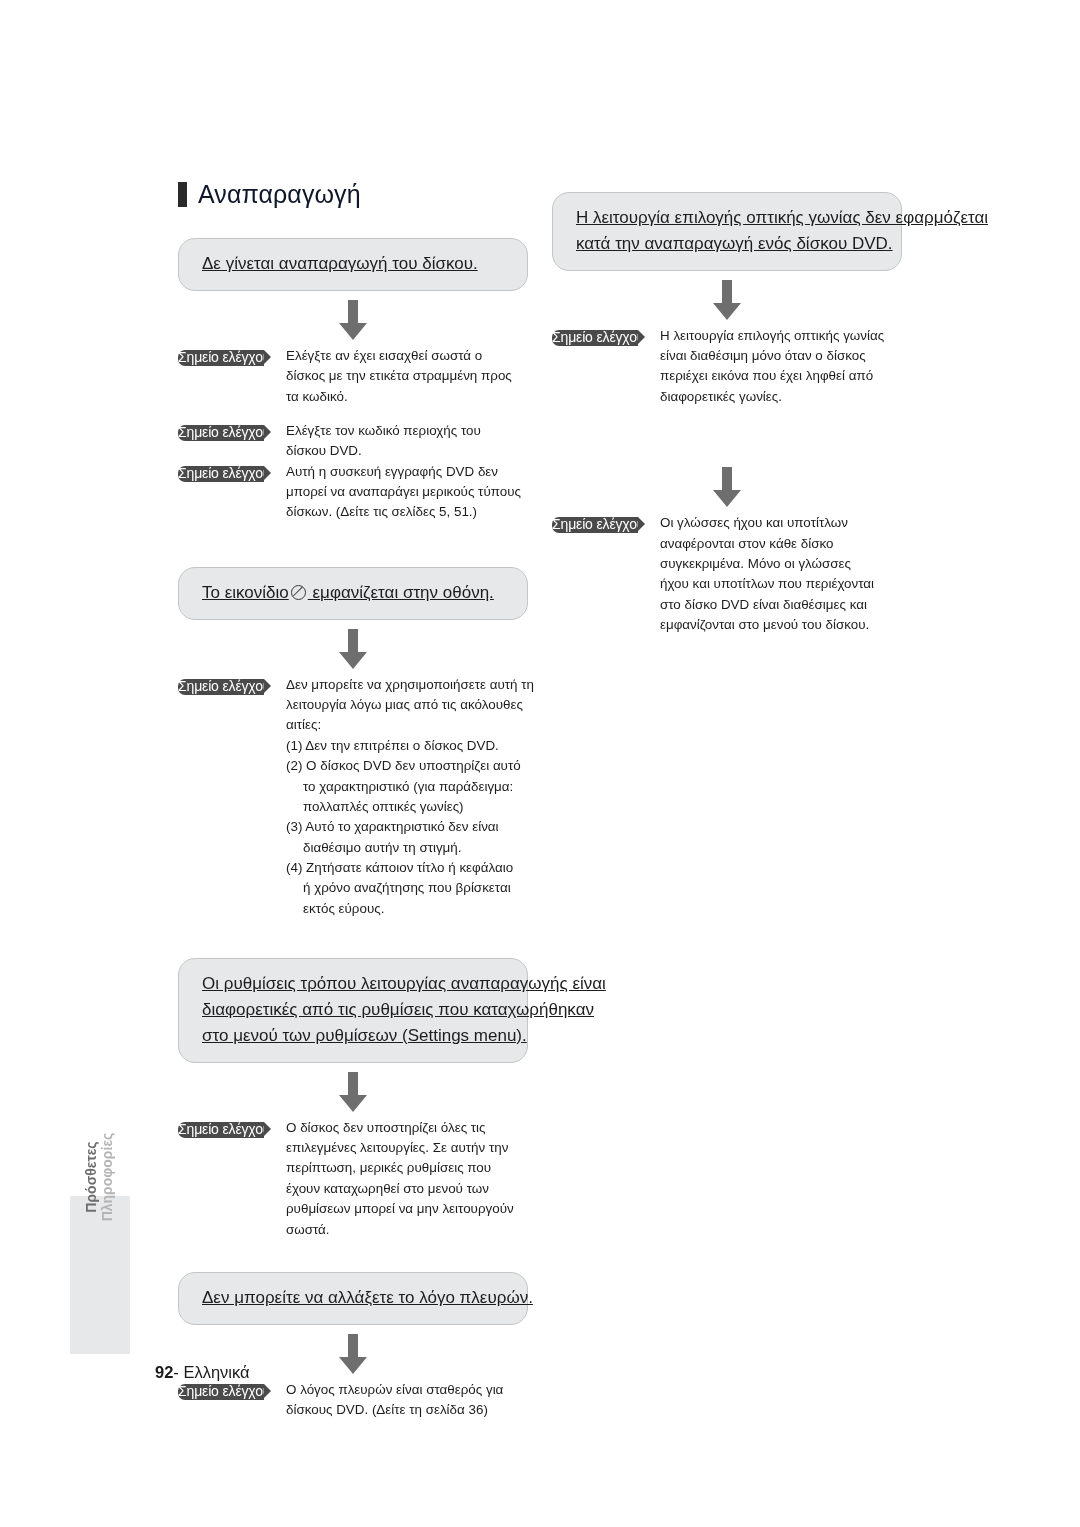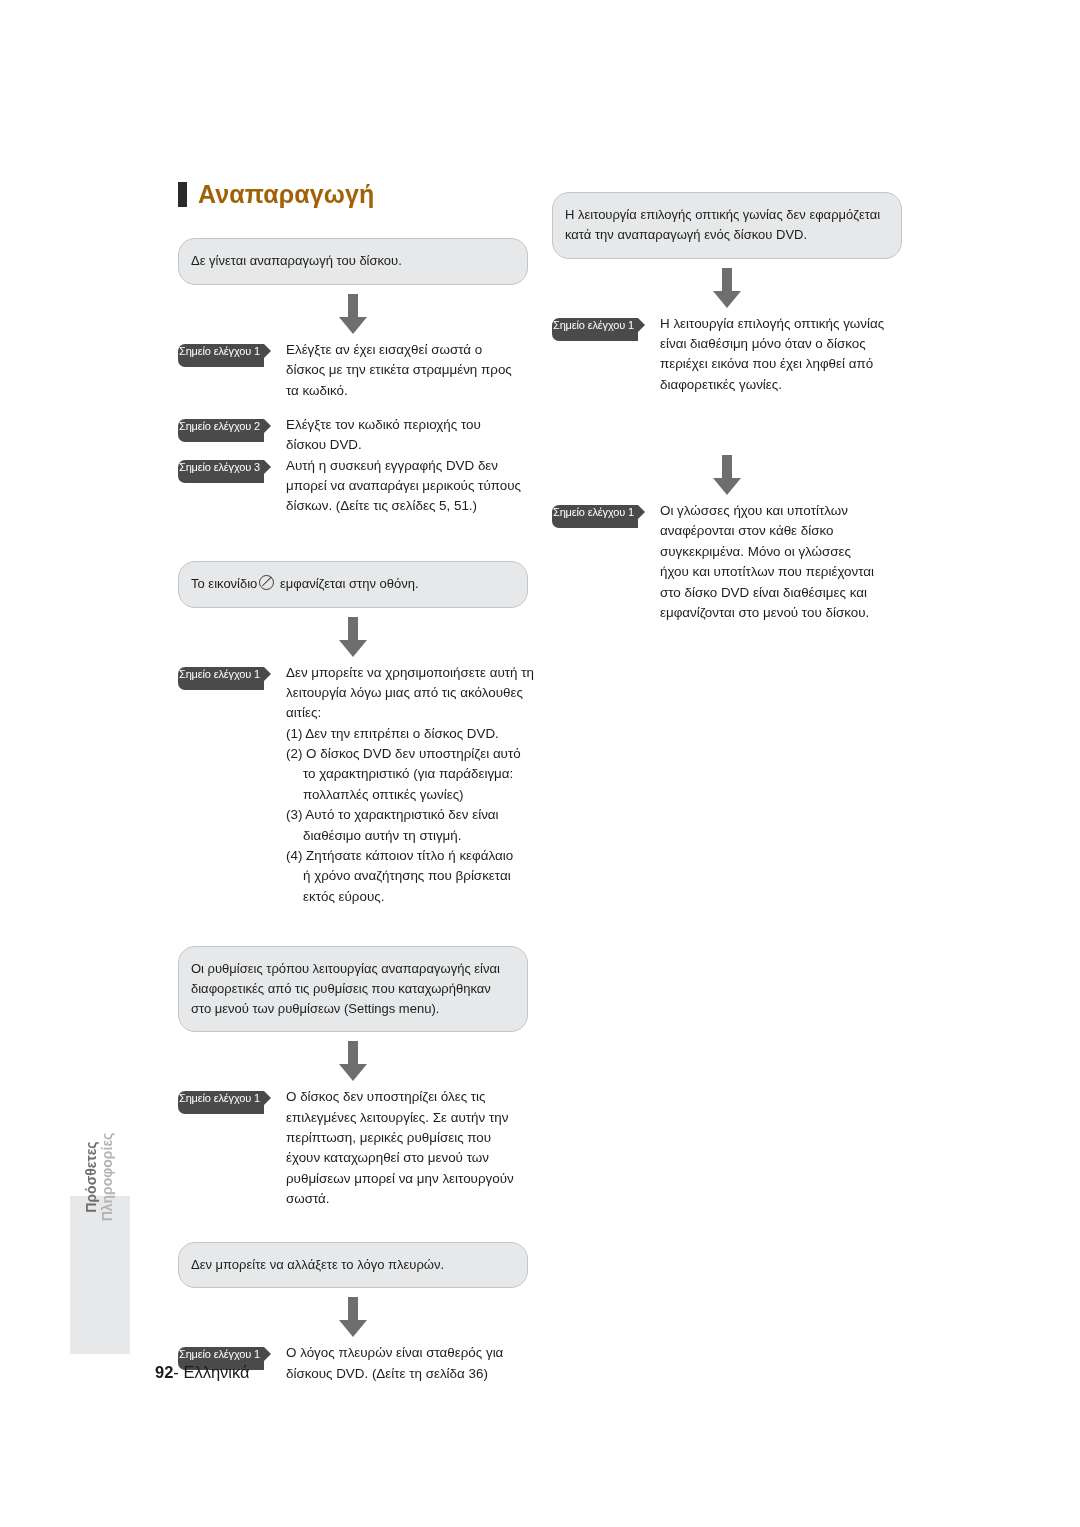--- a/index.html
+++ b/index.html
@@ -34,45 +34,46 @@
     gap: 11px;
   }
   .title-bar {
     width: 9px;
     height: 25px;
     background: #2a2a2a;
     display: block;
   }
   .title-text {
     font-size: 25px;
-    font-weight: bold;
+    font-weight: normal;
     letter-spacing: 0.1px;
-    color: #a16207;
+    color: #0f172a;
     line-height: 1;
   }
 
   
   .col {
     position: absolute;
     width: 350px;
   }
   .col-left  { left: 178px; }
   .col-right { left: 552px; }
 
   
   .symptom-box {
     box-sizing: border-box;
     width: 350px;
     background: #e7e8e9;
     border: 1px solid #c3c5c7;
     border-radius: 17px;
-    padding: 12px 20px 13px 12px;
-    font-size: 13px;
+    padding: 12px 20px 13px 23px;
+    font-size: 17px;
     line-height: 1.52;
     color: #1d1d1d;
+    text-decoration: underline;
   }
   .symptom-box .ln { display: block; white-space: pre; }
 
   
   .ban-icon {
     display: inline-block;
     width: 13px;
     height: 13px;
     border: 1.3px solid #3a3a3a;
     border-radius: 50%;
@@ -106,26 +107,26 @@
   
   .check-row {
     display: flex;
     align-items: flex-start;
     width: 350px;
   }
   .badge {
     position: relative;
     flex: 0 0 auto;
     width: 86px;
-    height: 23px;
+    height: 16px;
     margin-top: 4px;
     background: #4a4a4a;
     border-radius: 7px 0 0 7px;
     color: #ffffff;
-    font-size: 11px;
+    font-size: 14px;
     line-height: 15px;
     text-align: center;
     white-space: nowrap;
     letter-spacing: -0.15px;
     padding-right: 3px;
     box-sizing: border-box;
   }
   .badge::after {
     content: "";
     position: absolute;

